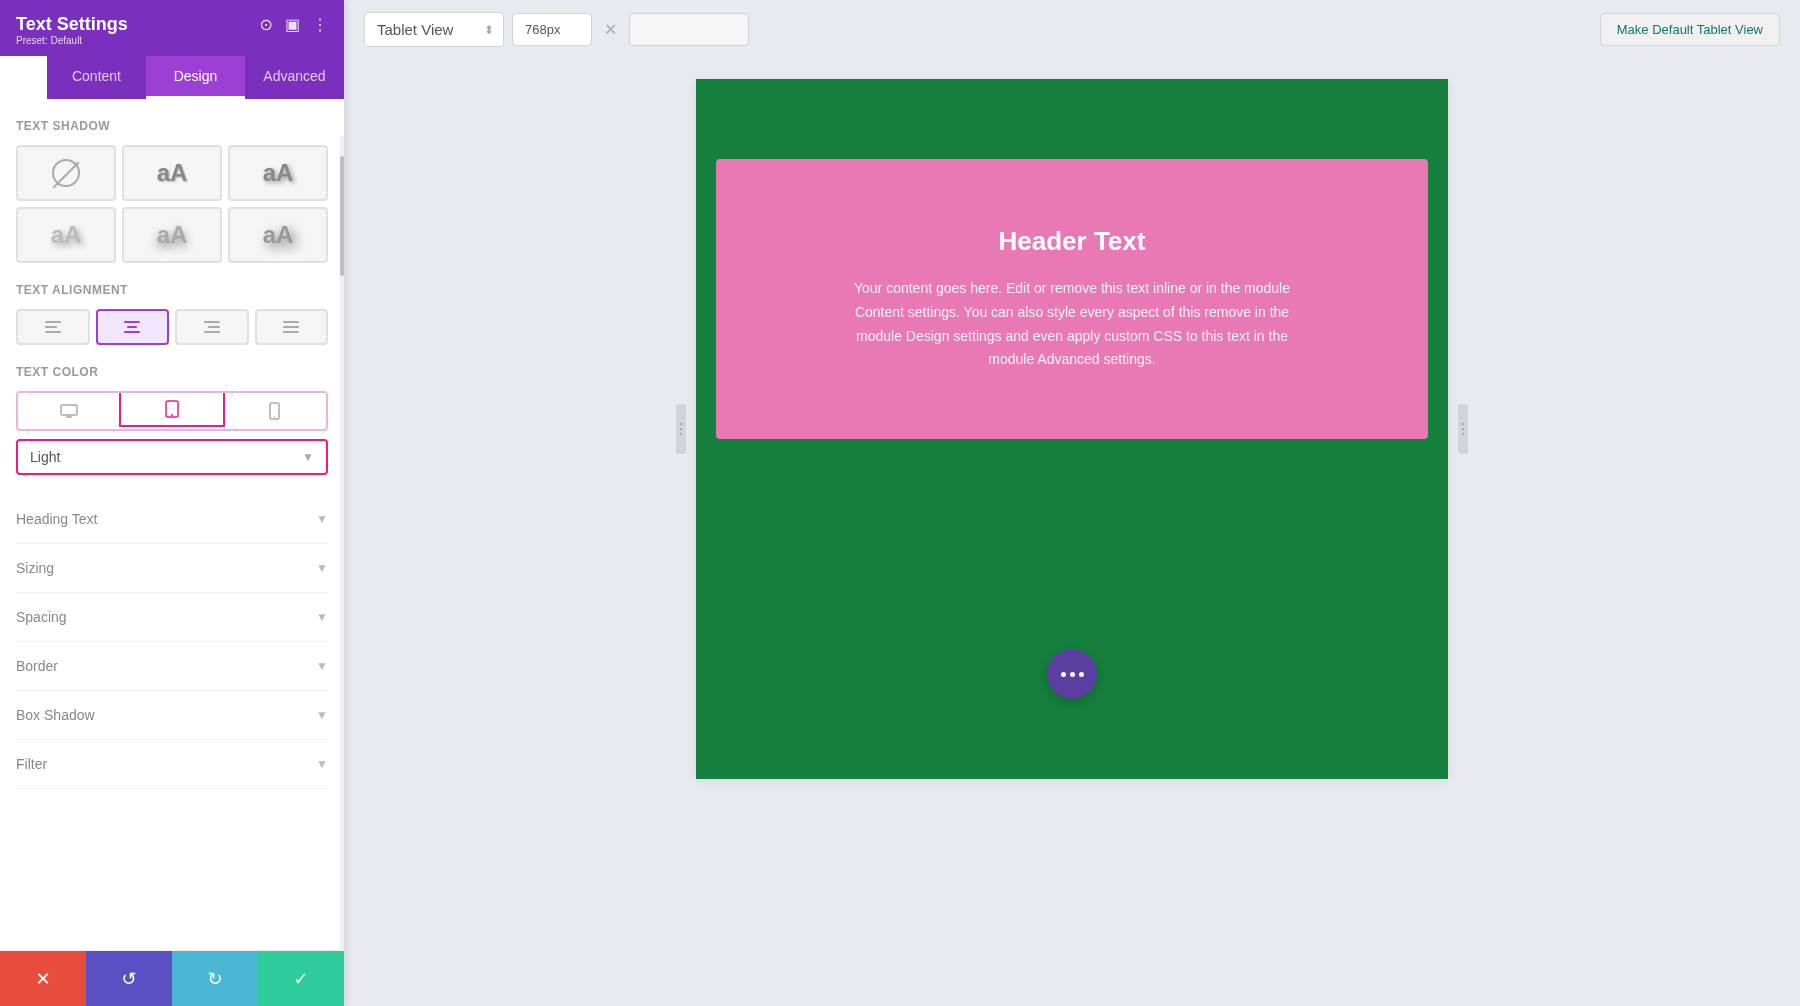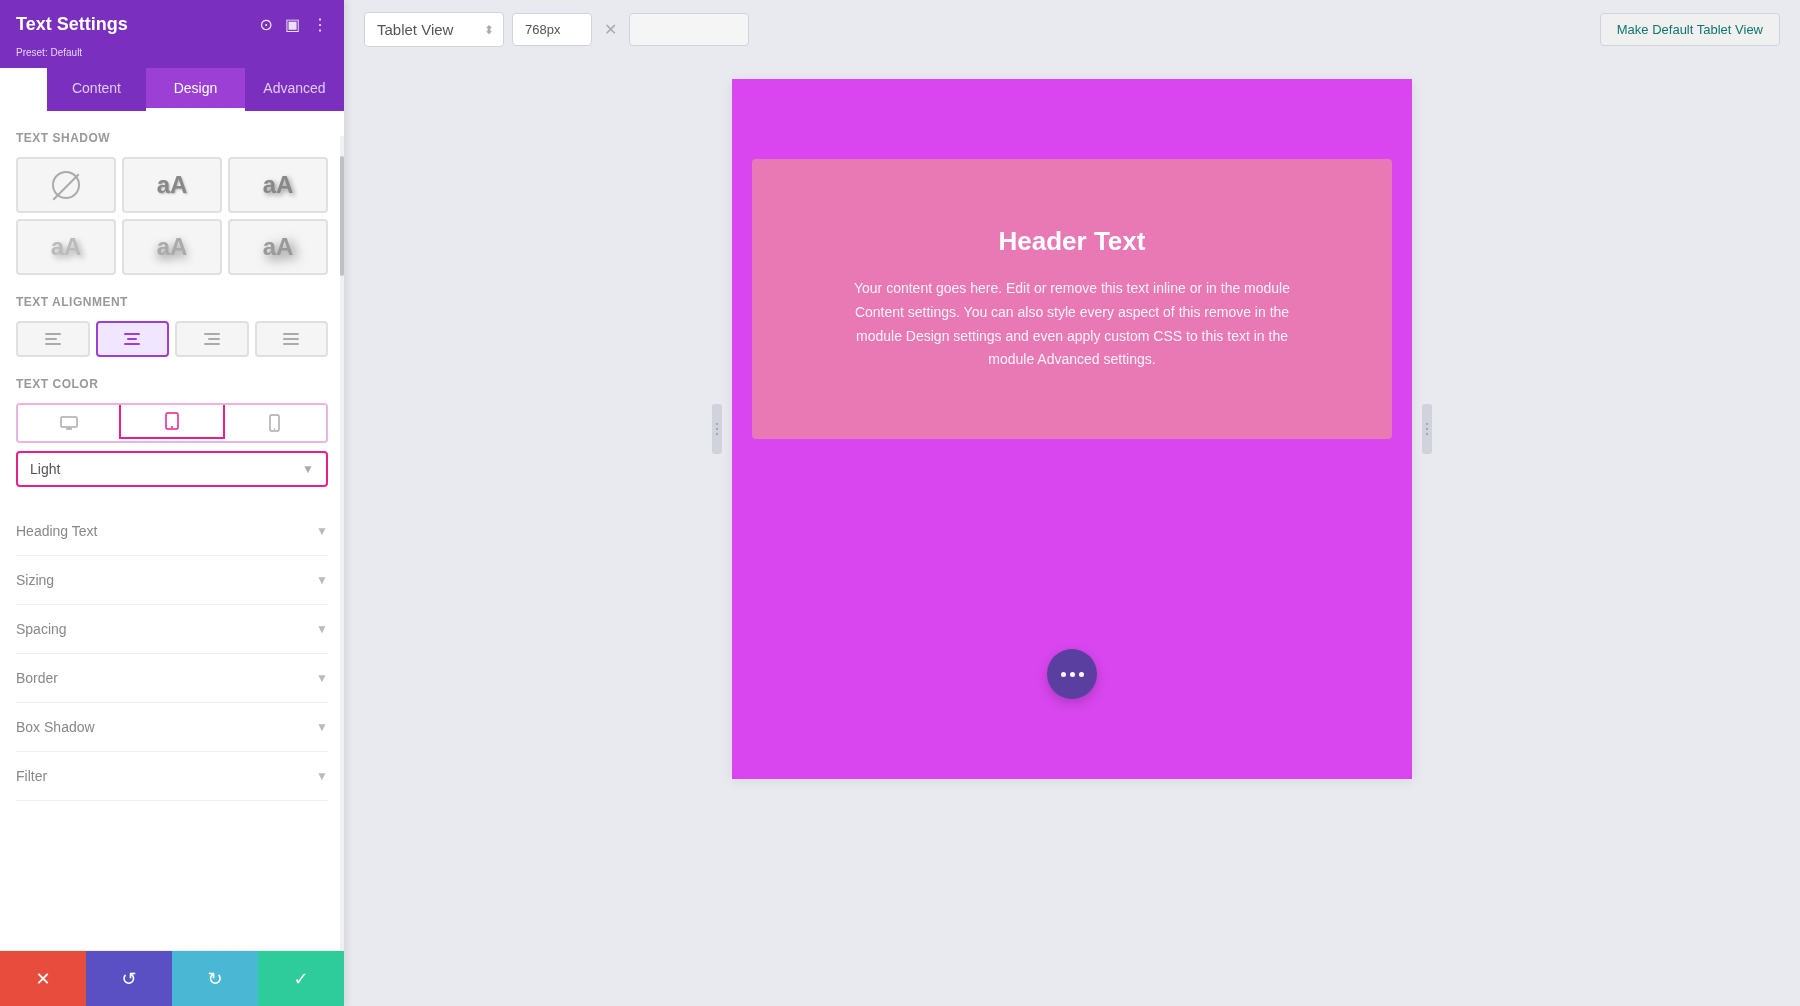--- a/index.html
+++ b/index.html
@@ -20,21 +20,21 @@
     
     .sidebar-header {
       background: #7b2fbe;
       padding: 14px 16px 10px 16px;
       color: #fff;
     }
     .sidebar-header-top {
       display: flex;
       align-items: center;
       justify-content: space-between;
-      margin-bottom: 12px;
+      margin-bottom: 0;
     }
     .sidebar-title {
       font-size: 18px;
       font-weight: 600;
       color: #fff;
     }
     .sidebar-header-icons {
       display: flex;
       gap: 12px;
       align-items: center;
@@ -325,22 +325,22 @@
     
     .canvas-area {
       flex: 1;
       display: flex;
       justify-content: center;
       align-items: flex-start;
       padding: 20px;
       position: relative;
     }
     .canvas-wrapper {
-      background: #d946ef;
-      width: 680px;
+      background: #15803d;
+      width: 752px;
       min-height: 700px;
       position: relative;
       box-shadow: 0 2px 12px rgba(0,0,0,0.08);
     }
 
     
     .resize-handle-left, .resize-handle-right {
       position: absolute;
       top: 50%;
       transform: translateY(-50%);

